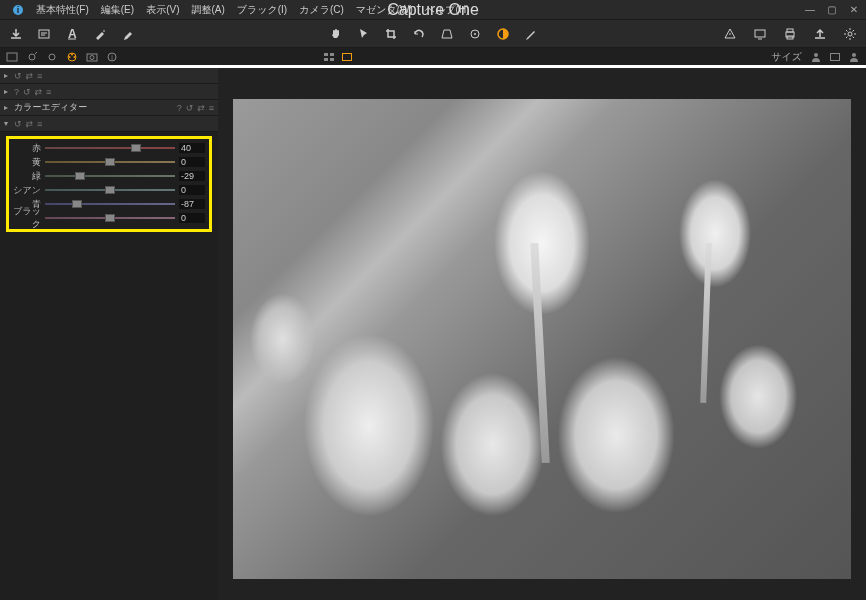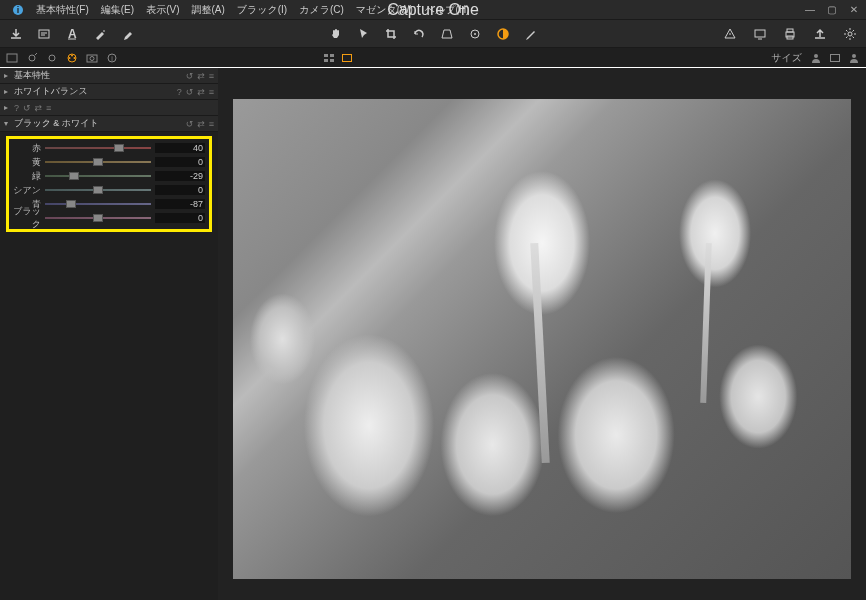--- a/index.html
+++ b/index.html
@@ -10,21 +10,21 @@
 .menubar .app-title { position: absolute; left: 50%; transform: translateX(-50%); font-size: 16px; color: #ddd; }
 .menubar .window-controls { margin-left: auto; display: flex; gap: 10px; }
 .menubar .window-controls span { width: 12px; text-align: center; cursor: pointer; color: #aaa; }
 
 .toolbar { height: 28px; background: #2a2a2a; display: flex; align-items: center; padding: 0 6px; border-bottom: 1px solid #1a1a1a; }
 .toolbar .tb-icon { width: 20px; height: 20px; display: flex; align-items: center; justify-content: center; color: #ccc; cursor: pointer; }
 .toolbar .tb-group-center { position: absolute; left: 50%; transform: translateX(-50%); display: flex; gap: 8px; }
 .toolbar .tb-group-left { display: flex; gap: 8px; }
 .toolbar .tb-group-right { margin-left: auto; display: flex; gap: 10px; }
 
-.tooltabs { height: 20px; background: #1f1f1f; display: flex; align-items: center; padding: 0 4px; border-bottom: 1px solid #ffffff; gap: 4px; }
+.tooltabs { height: 20px; background: #1f1f1f; display: flex; align-items: center; padding: 0 4px; border-bottom: 3px solid #ffffff; gap: 4px; }
 .tooltabs .tt-icon { width: 16px; height: 16px; display: flex; align-items: center; justify-content: center; color: #888; font-size: 11px; cursor: pointer; }
 .tooltabs .tt-icon.active { color: #f39c12; }
 .tooltabs .tt-right { margin-left: auto; display: flex; align-items: center; gap: 6px; font-size: 10px; color: #aaa; }
 .tooltabs .tt-box { width: 10px; height: 8px; border: 1px solid #888; }
 .tooltabs .tt-box.main { border-color: #f39c12; margin-left: 4px;}
 .tooltabs .view-icons { display:flex; gap:4px; margin-left:200px;}
 
 .main { display: flex; height: 532px; }
 .sidebar { width: 218px; background: #1f1f1f; overflow: hidden; }
 .viewer { flex: 1; background: #222; display: flex; align-items: center; justify-content: center; padding-top:10px; }
@@ -45,21 +45,21 @@
 .slider-row .label { width: 28px; text-align: right; font-size: 9px; color: #bbb; }
 .slider-row .track { flex: 1; height: 8px; position: relative;}
 .slider-row .track-line { position: absolute; top: 50%; left: 0; right: 0; height: 2px; transform: translateY(-50%); }
 .slider-row .track-line.red { background: linear-gradient(90deg,#644,#764444,#844); }
 .slider-row .track-line.yellow { background: linear-gradient(90deg,#665533,#776644,#887755); }
 .slider-row .track-line.green { background: linear-gradient(90deg,#454,#565,#676); }
 .slider-row .track-line.cyan { background: linear-gradient(90deg,#455,#566,#677); }
 .slider-row .track-line.blue { background: linear-gradient(90deg,#446,#557,#668); }
 .slider-row .track-line.magenta { background: linear-gradient(90deg,#645,#756,#867); }
 .slider-row .thumb { position: absolute; top: 50%; width: 10px; height: 8px; background: #888; border: 1px solid #555; transform: translate(-50%, -50%); }
-.slider-row .value { width: 50px; text-align: right; font-size: 9px; color: #ccc; background: #111; padding: 0 2px; }
+.slider-row .value { width: 26px; text-align: left; font-size: 9px; color: #ccc; background: #111; padding: 0 2px; }
 
 .bw-image { width: 618px; height: 480px; background:
   radial-gradient(80px 120px at 50% 30%, #f5f5f5 0%, #ddd 40%, transparent 60%),
   radial-gradient(60px 90px at 78% 28%, #f0f0f0 0%, #d5d5d5 40%, transparent 60%),
   radial-gradient(100px 140px at 22% 68%, #eee 0%, #ccc 45%, transparent 65%),
   radial-gradient(80px 110px at 42% 72%, #e8e8e8 0%, #c8c8c8 45%, transparent 65%),
   radial-gradient(90px 120px at 62% 70%, #eaeaea 0%, #cacaca 45%, transparent 65%),
   radial-gradient(60px 80px at 85% 62%, #e5e5e5 0%, #c5c5c5 45%, transparent 65%),
   radial-gradient(50px 70px at 8% 50%, #e0e0e0 0%, #c0c0c0 45%, transparent 65%),
   linear-gradient(135deg, #9a9a9a 0%, #888 20%, #bbb 28%, #999 35%, #666 60%, #555 100%);
@@ -263,49 +263,47 @@
           <path d="M1 10a4 4 0 018 0z" fill="#888"></path>
         </svg>
       </span>
   </div>
 </div>
 
 <div class="main">
   <div class="sidebar">
     <div class="panel-header">
       <span class="arrow">▸</span>
-      <span class="title">基本特性</span>
       <span class="tools">
-          <span>↺</span>
-          <span>⇄</span>
-          <span>≡</span>
-        </span>
-    </div>
-    <div class="panel-header">
-      <span class="arrow">▸</span>
-      <span class="title">ホワイトバランス</span>
-      <span class="tools">
-          <span>?</span>
           <span>↺</span>
           <span>⇄</span>
           <span>≡</span>
         </span>
     </div>
     <div class="panel-header">
       <span class="arrow">▸</span>
       <span class="tools">
           <span>?</span>
           <span>↺</span>
           <span>⇄</span>
           <span>≡</span>
         </span>
     </div>
     <div class="panel-header">
+      <span class="arrow">▸</span>
+      <span class="title">カラーエディター</span>
+      <span class="tools">
+          <span>?</span>
+          <span>↺</span>
+          <span>⇄</span>
+          <span>≡</span>
+        </span>
+    </div>
+    <div class="panel-header">
       <span class="arrow">▾</span>
-      <span class="title">ブラック &amp; ホワイト</span>
       <span class="tools">
           <span>↺</span>
           <span>⇄</span>
           <span>≡</span>
         </span>
     </div>
     <div class="panel-body">
       <div class="highlight-box" id="bw-sliders">
           <div class="slider-row">
             <span class="label">赤</span>

